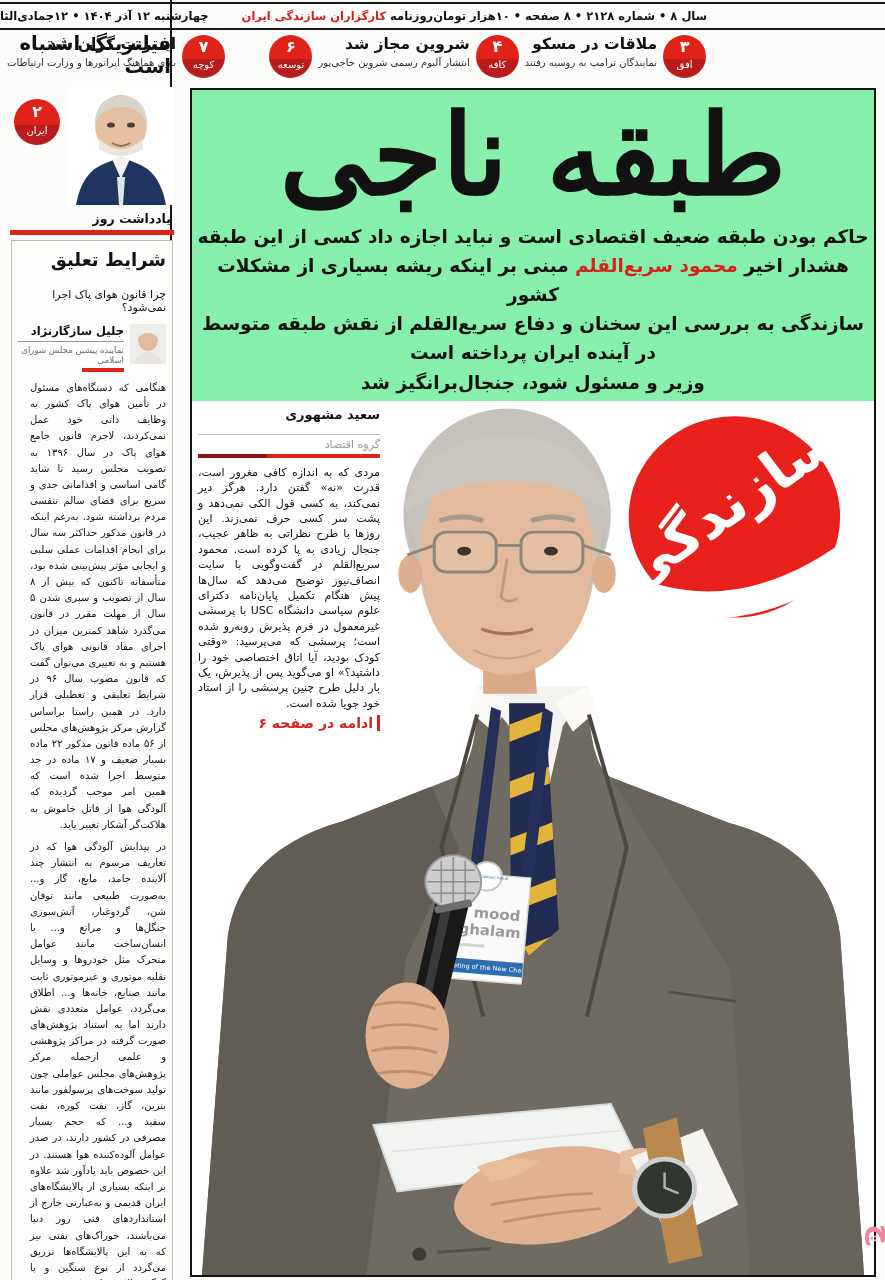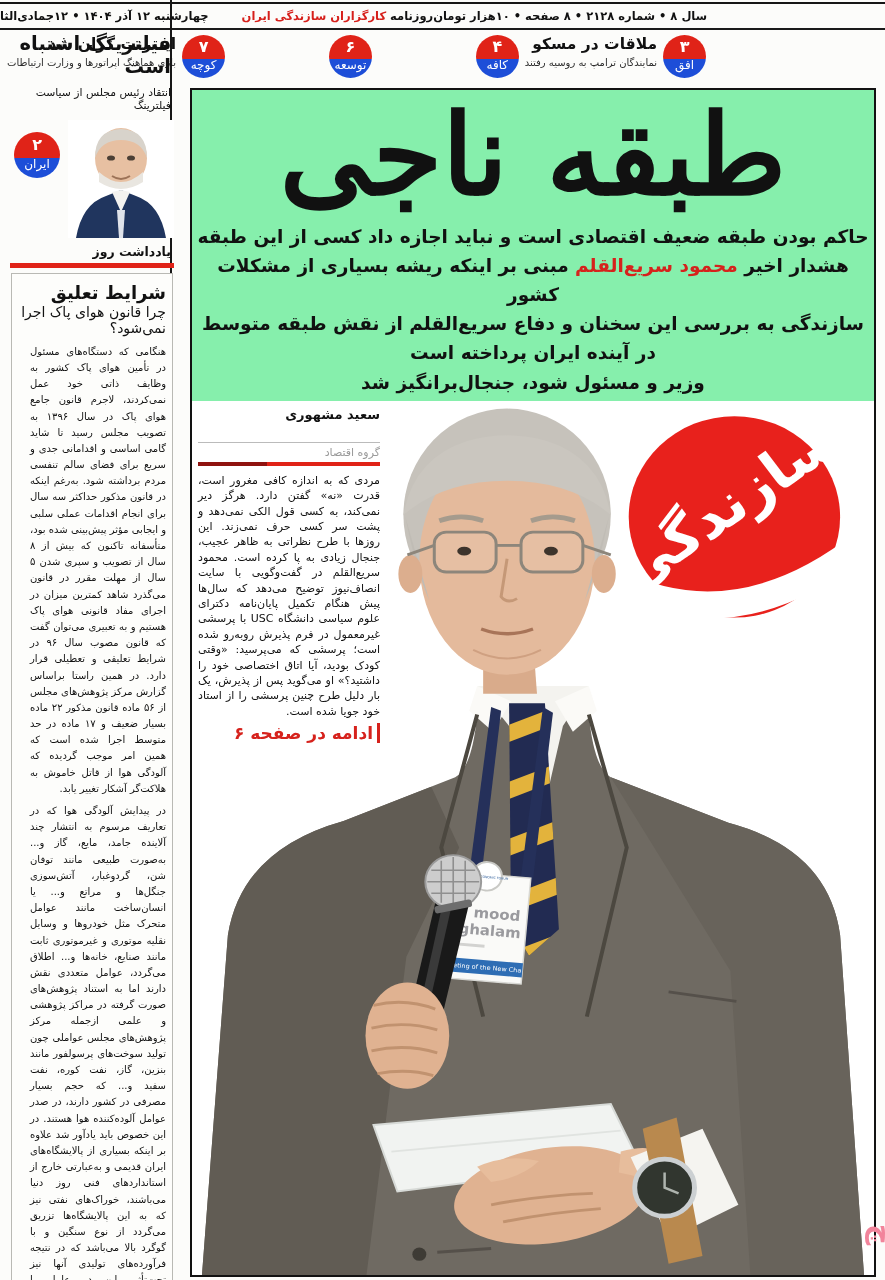--- a/index.html
+++ b/index.html
@@ -18,40 +18,40 @@
   }
   .brand-name{color:#d61f1a;margin-left:33px;}
   .header-rule{position:absolute;top:28px;left:0;right:0;height:2px;background:#1a1a1a;}
   
   .strip{position:absolute;top:34px;right:176px;left:4px;height:50px;display:flex;direction:rtl;}
   .strip-item{flex:1;display:flex;gap:6px;align-items:flex-start;padding:1px 3px;}
   .badge{width:43px;height:43px;border-radius:50%;overflow:hidden;flex:0 0 auto;
          display:flex;flex-direction:column;box-shadow:0 0 0 1px #fff inset;}
   .badge-top{height:56%;background:#e02318;color:#fff;font-weight:bold;font-size:16px;
              display:flex;align-items:center;justify-content:center;line-height:1;}
-  .badge-bot{height:44%;background:#1d4ed8;color:#fff;font-size:12px;
+  .badge-bot{height:44%;background:#b91c1c;color:#fff;font-size:10px;
              display:flex;align-items:flex-start;justify-content:center;line-height:1.1;}
   .strip-texts{display:flex;flex-direction:column;min-width:0;}
   .strip-title{font-size:15.5px;font-weight:900;line-height:1.25;white-space:nowrap;}
   .strip-sub{font-size:10px;color:#2c2c2c;margin-top:3px;white-space:nowrap;}
   
   .sidebar{position:absolute;left:8px;top:6px;width:168px;bottom:0;direction:rtl;}
   .sidebar-divider{position:absolute;left:170px;top:0;bottom:0;width:2px;background:#161616;}
   .lead-title{font-size:19.5px;font-weight:900;text-align:right;padding:26px 5px 0 2px;line-height:1.2;}
   .lead-sub{font-size:10.8px;text-align:right;padding:7px 5px 0 2px;}
   .lead-figure{position:relative;height:118px;margin-top:8px;}
   .badge2{position:absolute;left:6px;top:12px;width:46px;height:46px;}
   .lead-photo{position:absolute;right:2px;top:0;width:106px;height:118px;background:#fff;overflow:hidden;}
   .note-label-row{display:flex;justify-content:flex-start;padding:6px 5px 0 0;}
   .note-label{font-size:12.5px;font-weight:900;}
   .note-redbar{height:5px;background:#e02318;margin:4px 2px 0 2px;}
   .note-box{border:1px solid #b9b9b4;margin:5px 3px 0 3px;padding:8px 6px 4px 6px;
             height:1028px;overflow:hidden;background:#fdfdfb;}
   .note-title{font-size:18px;font-weight:900;text-align:right;}
-  .note-sub{font-size:14px;margin-top:1px;text-align:right;}
+  .note-sub{font-size:11px;margin-top:18px;text-align:right;}
   .author-row{display:flex;gap:6px;margin-top:10px;align-items:flex-start;}
   .author-photo{width:36px;height:40px;flex:0 0 auto;background:#eceae6;overflow:hidden;border-radius:2px;}
   .author-meta{flex:1;}
   .author-name{font-size:11.5px;font-weight:900;border-bottom:1px solid #999;padding-bottom:3px;}
   .author-role{font-size:8.6px;color:#6a6a6a;margin-top:3px;}
   .author-redbit{height:4px;width:42px;background:#e02318;margin-top:3px;}
   .note-body{font-size:10px;line-height:1.62;text-align:justify;margin-top:8px;}
   .note-body p{margin:0 0 6px 12px;text-indent:0;}
   
   .main-frame{position:absolute;left:190px;right:9px;top:88px;bottom:3px;
@@ -59,25 +59,25 @@
               display:flex;flex-direction:column;}
   .headline{font-family:"DejaVu Serif","Liberation Serif",serif;
             font-size:112px;font-weight:900;text-align:center;line-height:1.05;
             margin-top:6px;direction:rtl;}
   .deck{direction:rtl;text-align:center;font-size:18.5px;font-weight:bold;line-height:1.58;margin-top:8px;}
   .deck .red-name{color:#d6221c;}
   .photo-zone{position:relative;flex:1;margin-top:4px;}
   .photo-svg{position:absolute;inset:0;width:100%;height:100%;}
   .article-col{position:absolute;left:0;top:6px;width:182px;background:#fff;z-index:5;
                direction:rtl;padding:0 8px 6px 6px;}
-  .byline{font-size:13px;font-weight:900;text-align:right;border-bottom:1px solid #bbb;padding-bottom:20px;}
+  .byline{font-size:13px;font-weight:900;text-align:right;border-bottom:1px solid #bbb;padding-bottom:12px;}
   .byline-group{font-size:11px;color:#9a9a9a;margin-top:3px;text-align:right;}
   .byline-bar{height:4px;margin-top:3px;background:linear-gradient(to left,#e02318 62%,#8f1310 62%);}
   .article-body{font-size:11px;line-height:1.4;text-align:justify;margin-top:7px;}
-  .article-continue{color:#d6221c;font-weight:bold;font-size:17px;border-right:3px solid #d6221c;
+  .article-continue{color:#d6221c;font-weight:bold;font-size:14px;border-right:3px solid #d6221c;
                     padding-right:4px;margin-top:4px;text-align:right;}
   .corner-mark{position:absolute;right:-9px;bottom:28px;color:#f2849b;font-weight:900;font-size:30px;
                transform:rotate(90deg);z-index:9;}
 </style>
 </head>
 <body>
 
 <div class="top-rule"></div>
 
 <div class="masthead">
@@ -99,20 +99,24 @@
     <div class="strip-texts">
       <div class="strip-title">ملاقات در مسکو</div>
       <div class="strip-sub">نمایندگان ترامپ به روسیه رفتند</div>
     </div>
   </div>
   <div class="strip-item">
     <div class="badge">
       <div class="badge-top">۴</div>
       <div class="badge-bot">کافه</div>
     </div>
+    <div class="strip-texts">
+      <div class="strip-title">شروین مجاز شد</div>
+      <div class="strip-sub">انتشار آلبوم رسمی شروین حاجی‌پور</div>
+    </div>
   </div>
   <div class="strip-item">
     <div class="badge">
       <div class="badge-top">۶</div>
       <div class="badge-bot">توسعه</div>
     </div>
   </div>
   <div class="strip-item">
     <div class="badge">
       <div class="badge-top">۷</div>
@@ -122,21 +126,20 @@
       <div class="strip-title">اینترنت گران شد</div>
       <div class="strip-sub">بازی هماهنگ اپراتورها و وزارت ارتباطات</div>
     </div>
   </div>
 </div>
 
 <div class="sidebar-divider"></div>
 
 <div class="sidebar">
   <div class="lead-title">فیلترینگ اشتباه است</div>
-  <div class="lead-sub">انتقاد رئیس مجلس از سیاست فیلترینگ</div>
 
   <div class="lead-figure">
     <div class="badge badge2">
       <div class="badge-top">۲</div>
       <div class="badge-bot">ایران</div>
     </div>
     <div class="lead-photo">
       <svg viewBox="0 0 106 118" width="106" height="118">
         <rect width="106" height="118" fill="#ffffff"></rect>
         <ellipse cx="53" cy="38" rx="26" ry="30" fill="#e7c0a2"></ellipse>
@@ -154,20 +157,35 @@
 
   <div class="note-label-row">
     <span class="note-label">یادداشت روز</span>
   </div>
   <div class="note-redbar"></div>
 
   <div class="note-box">
     <div class="note-title">شرایط تعلیق</div>
     <div class="note-sub">چرا قانون هوای پاک اجرا نمی‌شود؟</div>
 
+    <div class="author-row">
+      <div class="author-photo">
+        <svg viewBox="0 0 36 40" width="36" height="40">
+          <rect width="36" height="40" fill="#efede9"></rect>
+          <ellipse cx="18" cy="16" rx="10" ry="11" fill="#e3bc9e"></ellipse>
+          <path d="M8 14 Q8 5 18 5 Q28 5 28 14 Q24 9 18 9 Q12 9 8 14Z" fill="#f0efec"></path>
+          <path d="M4 40 Q8 28 18 27 Q28 28 32 40Z" fill="#e7e4df"></path>
+        </svg>
+      </div>
+      <div class="author-meta">
+        <div class="author-name">جلیل سازگارنژاد</div>
+        <div class="author-role">نماینده پیشین مجلس شورای اسلامی</div>
+        <div class="author-redbit"></div>
+      </div>
+    </div>
 
     <div class="note-body">
       <p>هنگامی که دستگاه‌های مسئول در تأمین هوای پاک کشور به وظایف ذاتی خود عمل نمی‌کردند، لاجرم قانون جامع هوای پاک در سال ۱۳۹۶ به تصویب مجلس رسید تا شاید گامی اساسی و اقدامانی جدی و سریع برای فضای سالم تنفسی مردم برداشته شود. به‌رغم اینکه در قانون مذکور حداکثر سه سال برای انجام اقدامات عملی سلبی و ایجابی مؤثر پیش‌بینی شده بود، متأسفانه تاکنون که بیش از ۸ سال از تصویب و سپری شدن ۵ سال از مهلت مقرر در قانون می‌گذرد شاهد کمترین میزان در اجرای مفاد قانونی هوای پاک هستیم و به تعبیری می‌توان گفت که قانون مصوب سال ۹۶ در شرایط تعلیقی و تعطیلی قرار دارد. در همین راستا براساس گزارش مرکز پژوهش‌های مجلس از ۵۶ ماده قانون مذکور ۲۲ ماده بسیار ضعیف و ۱۷ ماده در حد متوسط اجرا شده است که همین امر موجب گردیده که آلودگی هوا از قاتل خاموش به هلاکت‌گر آشکار تغییر یابد.</p>
       <p>در پیدایش آلودگی هوا که در تعاریف مرسوم به انتشار چند آلاینده جامد، مایع، گاز و... به‌صورت طبیعی مانند توفان شن، گردوغبار، آتش‌سوزی جنگل‌ها و مراتع و... یا انسان‌ساخت مانند عوامل متحرک مثل خودروها و وسایل نقلیه موتوری و غیرموتوری ثابت مانند صنایع، خانه‌ها و... اطلاق می‌گردد، عوامل متعددی نقش دارند اما به استناد پژوهش‌های صورت گرفته در مراکز پژوهشی و علمی ازجمله مرکز پژوهش‌های مجلس عواملی چون تولید سوخت‌های پرسولفور مانند بنزین، گاز، نفت کوره، نفت سفید و... که حجم بسیار مصرفی در کشور دارند، در صدر عوامل آلوده‌کننده هوا هستند. در این خصوص باید یادآور شد علاوه بر اینکه بسیاری از پالایشگاه‌های ایران قدیمی و به‌عبارتی خارج از استانداردهای فنی روز دنیا می‌باشند، خوراک‌های نفتی نیز که به این پالایشگاه‌ها تزریق می‌گردد از نوع سنگین و با گوگرد بالا می‌باشد که در نتیجه فرآورده‌های تولیدی آنها نیز تحت‌تأثیر این دو عامل با استانداردهای مصرف مندرج در قانون هوای پاک، مغایرت و فاصله جدی دارد. وزارت نفت براساس قانون موظف بوده که طی مدت سه سال استانداردهای لازم را در واحدهای پالایشگاهی برای تولید فرآورده‌های مجاز ایجاد نمایند که موفق به انجام این تکلیف قانونی بدلایل گوناگونی ازجمله کمبود منابع و یا شرایط تحریمی برای انتقال تکنولوژی، مدیریت نامناسب و نداشتن اهتمام جدی نگردیده است.</p>
 
     </div>
 
   </div>
 </div>
 

